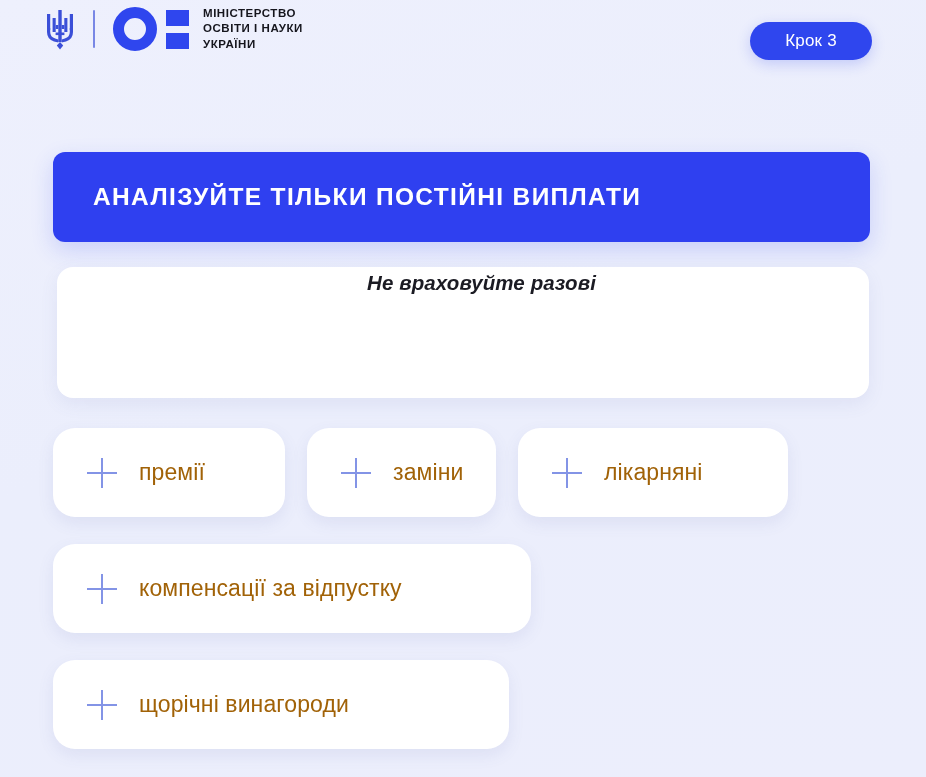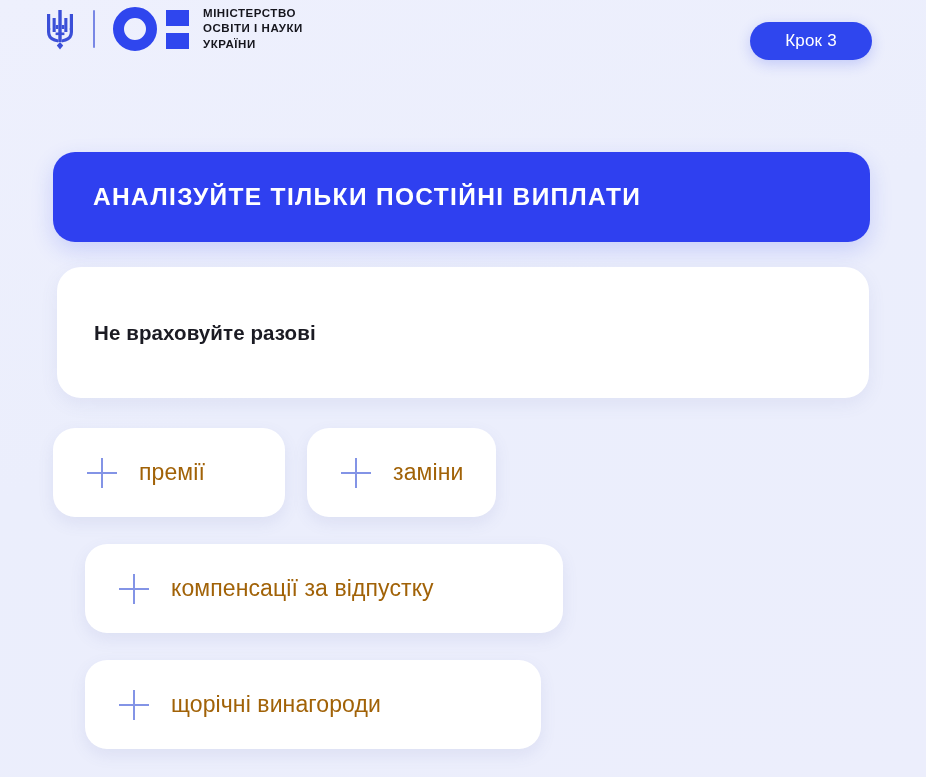--- a/index.html
+++ b/index.html
@@ -117,21 +117,21 @@
   }
 
   
   .banner {
     position: absolute;
     left: 53px;
     top: 152px;
     width: 817px;
     height: 90px;
     background: #2f40f0;
-    border-radius: 22px;
+    border-radius: 12px;
     display: flex;
     align-items: center;
     box-shadow: 0 8px 22px rgba(47,64,240,.18);
   }
 
   .banner-title {
     padding-left: 40px;
     color: #ffffff;
     font-size: 24.5px;
     font-weight: bold;
@@ -140,26 +140,27 @@
   }
 
   
   .note-card {
     position: absolute;
     left: 57px;
     top: 267px;
     width: 812px;
     height: 131px;
     background: #ffffff;
-    border-radius: 24px;
+    border-radius: 16px;
     box-shadow: 0 6px 18px rgba(88,100,170,.09);
     display: flex;
-    flex-direction: column;
+    flex-direction: row;
     justify-content: center;
     padding-left: 37px;
+    font-style: italic;
   }
 
   .note-line {
     font-size: 20.5px;
     font-weight: bold;
     color: #1b1b23;
     line-height: 1.52;
     letter-spacing: .1px;
   }
 
@@ -169,21 +170,21 @@
     left: 53px;
     top: 428px;
     width: 820px;
   }
 
   .chip-row {
     display: flex;
     align-items: center;
   }
 
-  .chip-row + .chip-row { margin-top: 27px; margin-left: 32px; }
+  .chip-row + .chip-row { margin-top: 27px; }
 
   .chip {
     height: 89px;
     background: #ffffff;
     border-radius: 22px;
     display: flex;
     align-items: center;
     padding: 0 30px 0 34px;
     box-shadow: 0 6px 16px rgba(88,100,170,.10);
     cursor: pointer;
@@ -293,20 +294,24 @@
 
     <div class="chip-row">
       <div class="chip chip-w1">
         <span class="plus-icon"></span>
         <span class="chip-label">премії</span>
       </div>
       <div class="chip chip-w2">
         <span class="plus-icon"></span>
         <span class="chip-label">заміни</span>
       </div>
+      <div class="chip chip-w3">
+        <span class="plus-icon"></span>
+        <span class="chip-label">лікарняні</span>
+      </div>
     </div>
 
     <div class="chip-row">
       <div class="chip chip-w4">
         <span class="plus-icon"></span>
         <span class="chip-label">компенсації за відпустку</span>
       </div>
     </div>
 
     <div class="chip-row">

